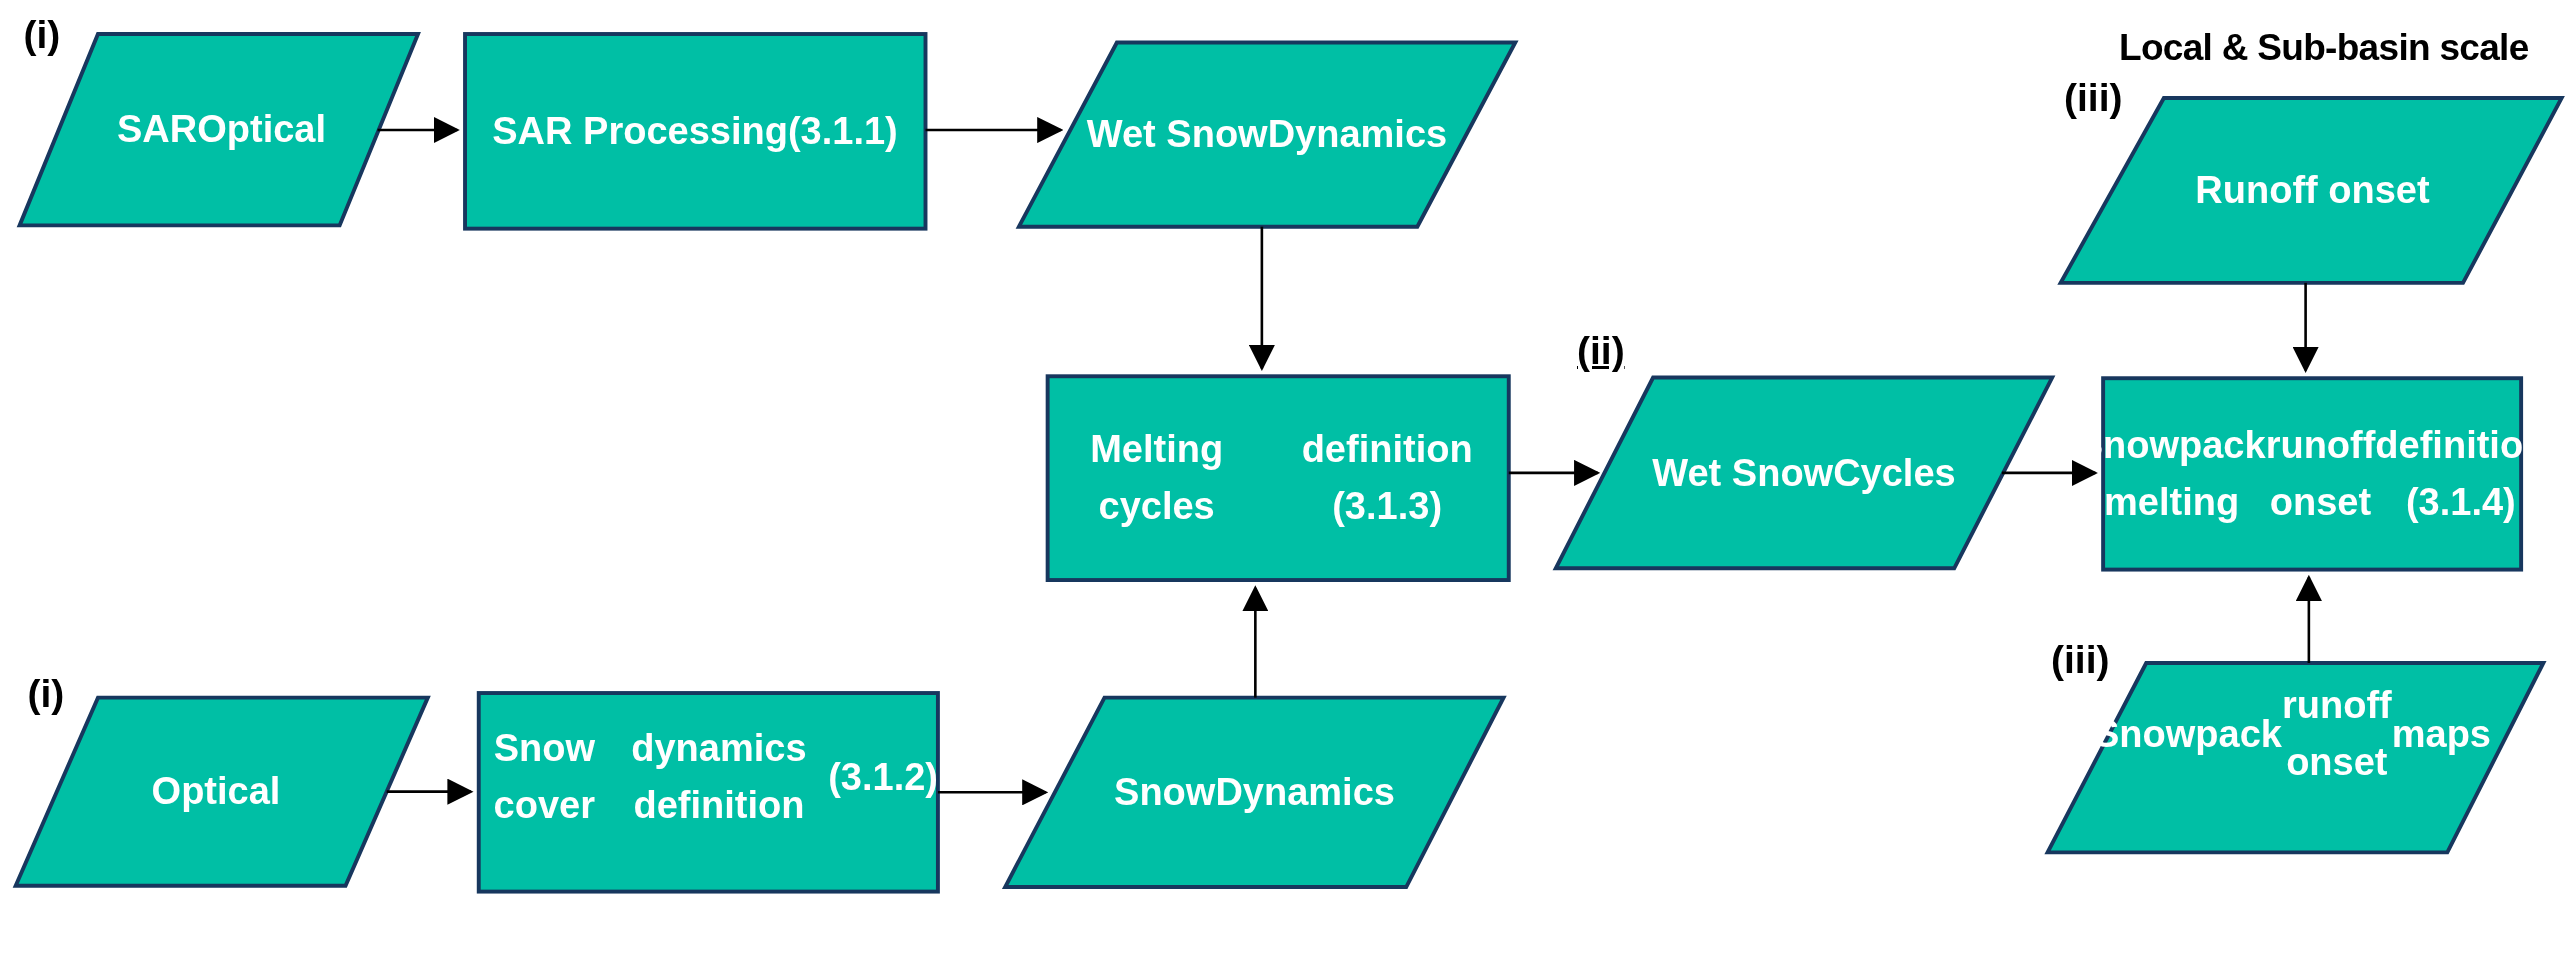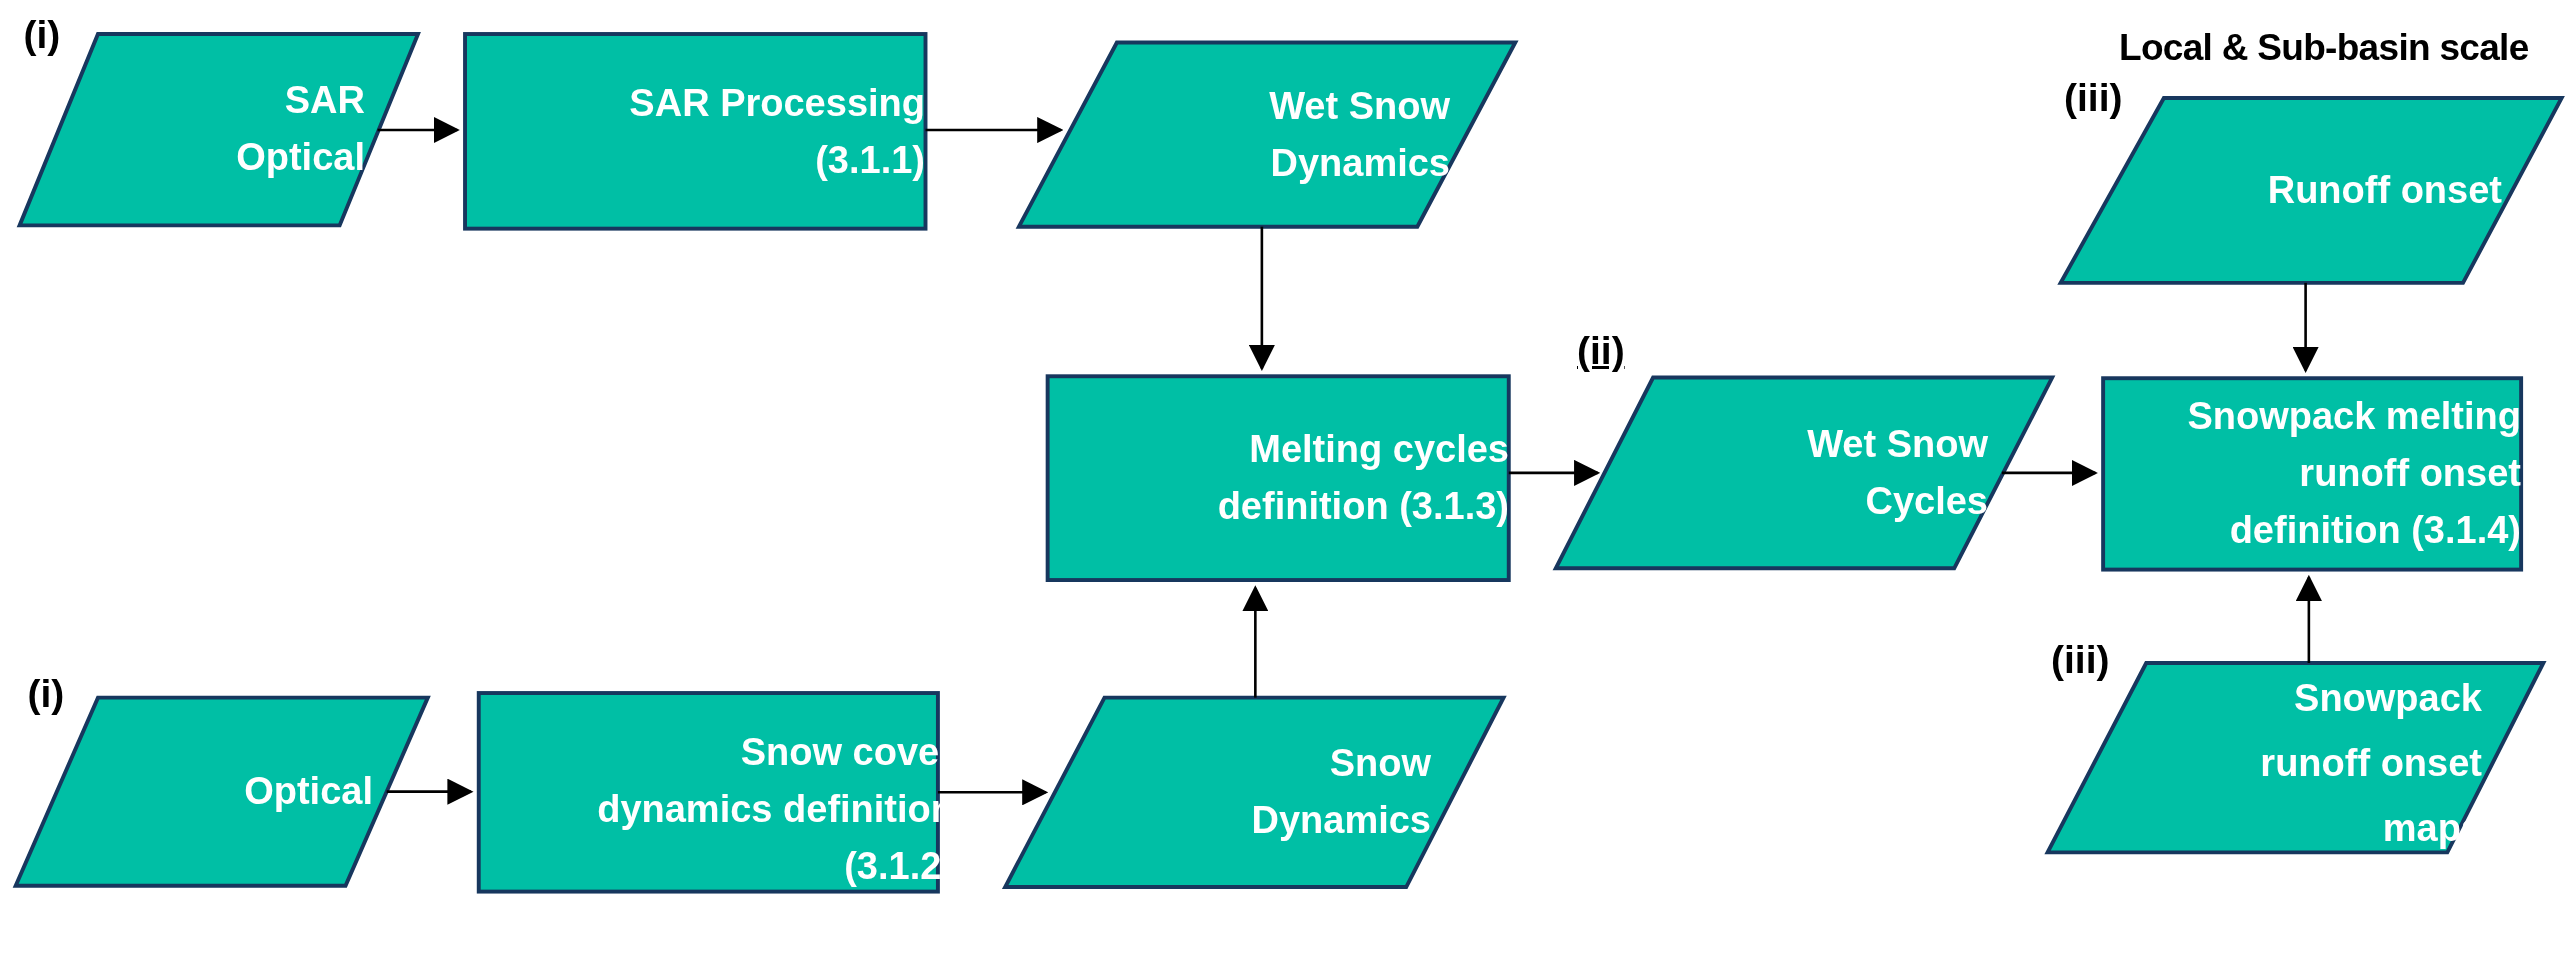--- a/index.html
+++ b/index.html
@@ -31,23 +31,23 @@
     stroke: var(--edge-color, #000000);
     stroke-width: 4;
     fill: none;
   }
   .arrowhead {
     fill: var(--edge-color, #000000);
   }
   .node-text {
     position: absolute;
     display: flex;
-    flex-direction: column;
+    flex-direction: row;
     justify-content: center;
-    align-items: flex-end;
+    align-items: center;
     text-align: center;
     color: var(--node-text, #ffffff);
     font-weight: 700;
     font-size: 38px;
     line-height: 1.5;
     pointer-events: none;
   }
   .step-label {
     position: absolute;
     color: var(--label-text, #000000);
@@ -132,31 +132,31 @@
   <div class="node-text" style="left:2103px; top:378px; width:418px; height:191px;">
     <span>Snowpack melting</span>
     <span>runoff onset</span>
     <span>definition (3.1.4)</span>
   </div>
 
   <div class="node-text" style="left:2123px; top:105px; width:379px; height:171px;">
     <span>Runoff onset</span>
   </div>
 
-  <div class="node-text" style="left:2103px; top:674px; width:379px; height:178px;gap:8px;">
+  <div class="node-text" style="left:2103px; top:645px; width:379px; height:178px;">
     <span>Snowpack</span>
     <span>runoff onset</span>
     <span>maps</span>
   </div>
 
   <div class="node-text" style="left:59px; top:704px; width:314px; height:175px;">
     <span>Optical</span>
   </div>
 
-  <div class="node-text" style="left:495px; top:693px; width:459px; height:168px;margin-top:32px;">
+  <div class="node-text" style="left:479px; top:693px; width:459px; height:168px;">
     <span>Snow cover</span>
     <span>dynamics definition</span>
     <span>(3.1.2)</span>
   </div>
 
   <div class="node-text" style="left:1078px; top:704px; width:353px; height:176px;">
     <span>Snow</span>
     <span>Dynamics</span>
   </div>
 

